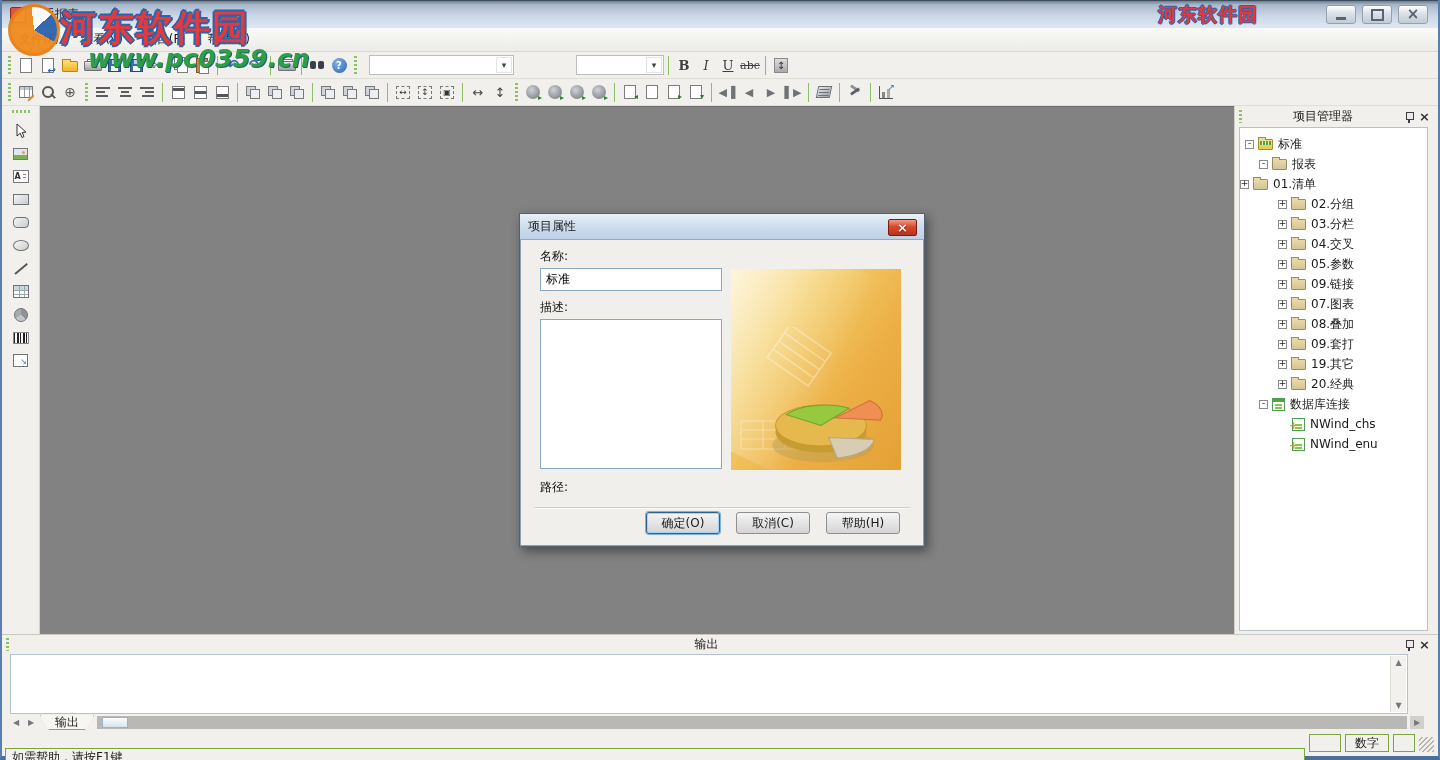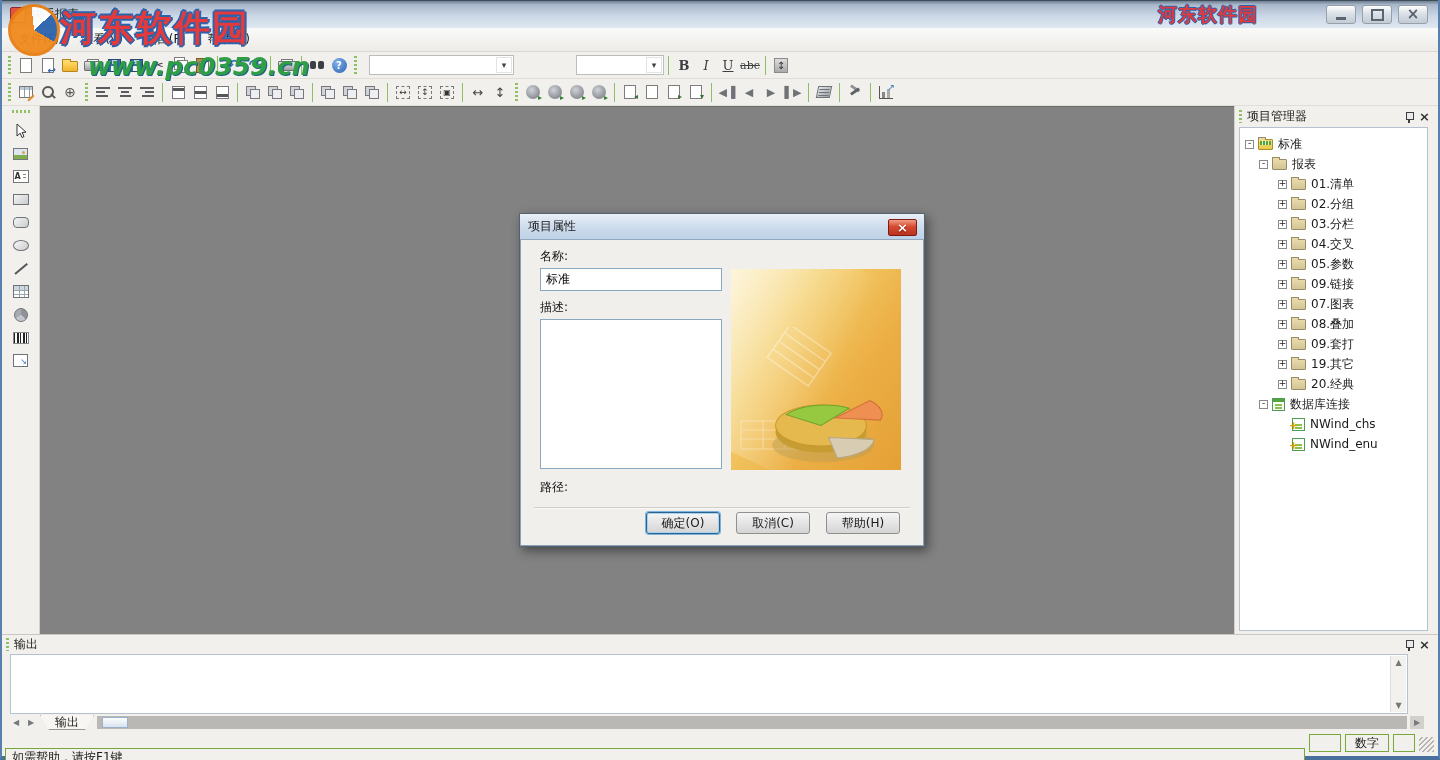--- a/index.html
+++ b/index.html
@@ -131,21 +131,21 @@
   .t-barcode{width:16px;height:12px;background:repeating-linear-gradient(90deg,#222 0 1px,#fff 1px 3px,#222 3px 5px,#fff 5px 6px);border:1px solid #888}
   .t-sub{width:15px;height:13px;border:1px solid #6f7276;background:#fff;display:flex;align-items:flex-end;justify-content:flex-end;font-size:8px;color:#2f6fc1}
   .t-sub::before{content:'\2198'}
 
   .canvas { flex:1; background:#828282; border-top:1px solid #6e6e6e; }
 
   
   .right-panel { width:204px; flex:none; display:flex; flex-direction:column; border-left:1px solid #d2d0c9; }
   .panel-header { height:21px; flex:none; display:flex; align-items:center; gap:5px; padding:0 8px 0 4px; }
   .hgrip { width:3px; height:13px; background:repeating-linear-gradient(180deg,#8cc063 0 2px,transparent 2px 4px); }
-  .panel-title { flex:1; }
+  .panel-title { flex:1;text-align:center; }
   .pin { width:10px; height:12px; position:relative; }
   .pin::before { content:''; position:absolute; left:2px; top:1px; width:6px; height:6px; border:1px solid #3c3e42; background:#e9e9e9; }
   .pin::after { content:''; position:absolute; left:4px; top:8px; width:1.5px; height:4px; background:#3c3e42; }
   .xbtn::before { content:'\00d7'; font-size:13px; font-weight:bold; color:#2f3134; line-height:1; }
   .tree-box { flex:1; margin:0 10px 3px 4px; background:#fff; border:1px solid #b4c1ce; padding-top:6px; overflow:hidden; }
   .trow { height:20px; display:flex; align-items:center; }
   .ebox { width:9px; height:9px; border:1px solid #8a8a8a; background:#fff; flex:none; margin-right:4px;
           display:flex; align-items:center; justify-content:center; font-size:9px; line-height:1; color:#222; }
   .e-minus::before{content:'-'; margin-top:-1px} .e-plus::before{content:'+'; margin-top:-1px}
   .i-fold{width:15px;height:11px;border:1px solid #97severe} 
@@ -206,21 +206,21 @@
              background:linear-gradient(#f5f5f5,#e6e6e6 45%,#d5d5d5); display:flex; align-items:center; justify-content:center; font-size:12px; }
   .dlg-btn-ok { left:126px; border-color:#2c628b; box-shadow:0 0 0 1px #7db2dc, inset 0 0 0 1px #a8d3f0; }
   .dlg-btn-cancel { left:216px; } .dlg-btn-help { left:306px; }
 
   
   .wm { position:absolute; z-index:99; pointer-events:none; }
   .wm-logo { left:6px; top:4px; width:52px; height:52px; border-radius:50%; border:3px solid #e87f16;
              background:conic-gradient(from 210deg,#f08a1d 0 40%,#ffffff 40% 55%,#2b63ad 55% 75%,#f08a1d 75%); opacity:.95; }
   .wm-name { left:58px; top:4px; font-size:36px; font-weight:bold; color:#e43a3c; letter-spacing:2px;
              text-shadow:-2px 0 #2b63ad,2px 0 #2b63ad,0 -2px #2b63ad,0 2px #2b63ad,-1px -1px #2b63ad,1px 1px #2b63ad; }
-  .wm-url { left:86px; top:52px; font-size:25px; font-weight:bold; font-style:italic; color:#2f9e44;
+  .wm-url { left:86px; top:44px; font-size:25px; font-weight:bold; font-style:italic; color:#2f9e44;
             text-shadow:1px 1px 0 #1c5f8a; }
   .wm-name-right { left:1156px; top:2px; font-size:19px; font-weight:bold; color:#e43a3c; letter-spacing:1px;
              text-shadow:-1px 0 #2b63ad,1px 0 #2b63ad,0 -1px #2b63ad,0 1px #2b63ad; }
 </style>
 </head>
 <body>
 
 <div class="window">
 
   <div class="titlebar">
@@ -475,21 +475,21 @@
         <div class="trow" style="padding-left:5px">
             <span class="ebox e-minus"></span>
             <span class="i-fold i-proj"></span>
             <span>标准</span>
           </div>
         <div class="trow" style="padding-left:19px">
             <span class="ebox e-minus"></span>
             <span class="i-fold"></span>
             <span>报表</span>
           </div>
-        <div class="trow" style="padding-left:38px">
+        <div class="trow" style="">
             <span class="ebox e-plus"></span>
             <span class="i-fold"></span>
             <span>01.清单</span>
           </div>
         <div class="trow" style="padding-left:38px">
             <span class="ebox e-plus"></span>
             <span class="i-fold"></span>
             <span>02.分组</span>
           </div>
         <div class="trow" style="padding-left:38px">

